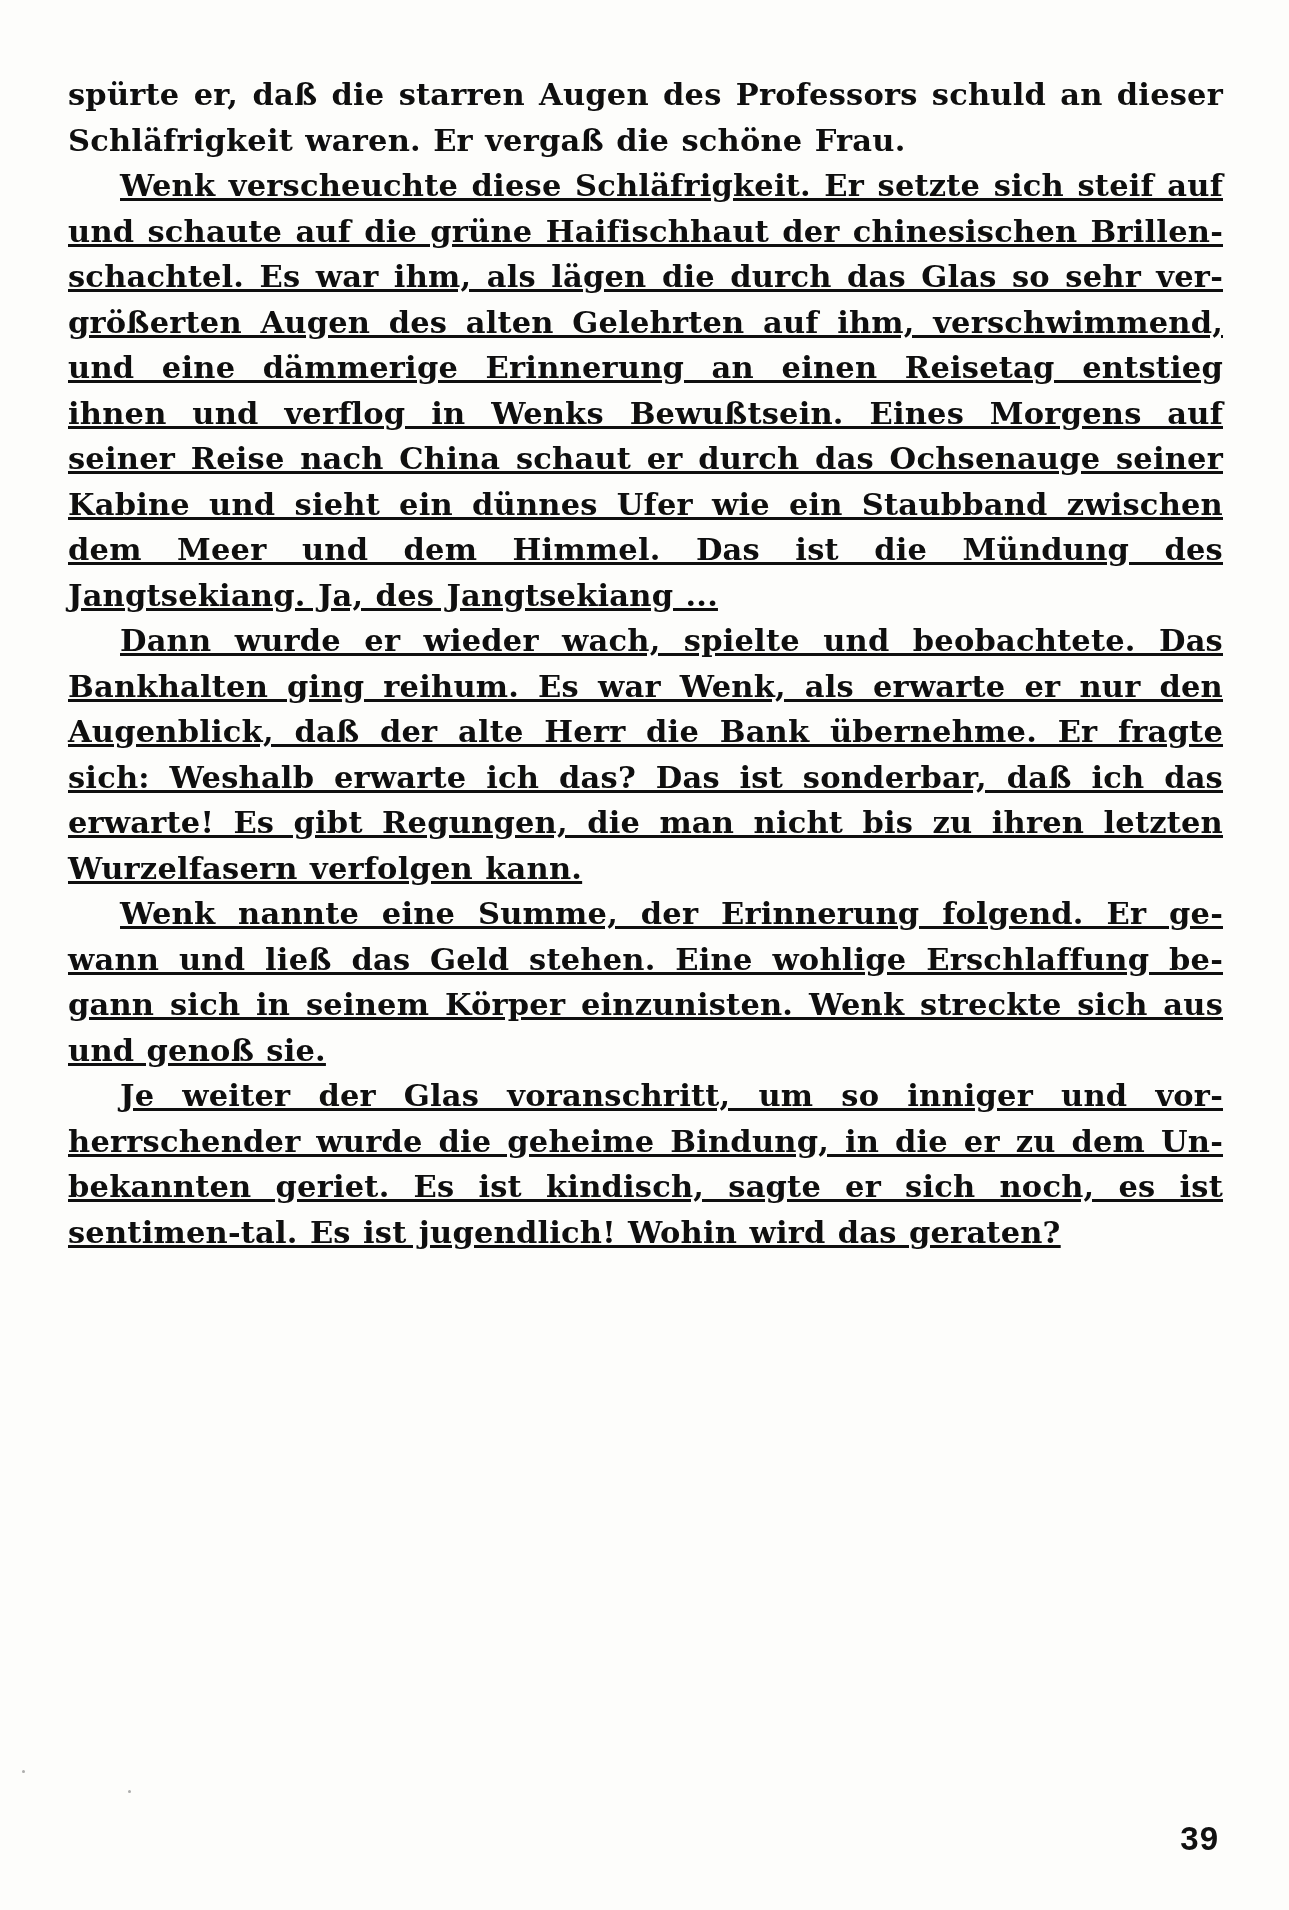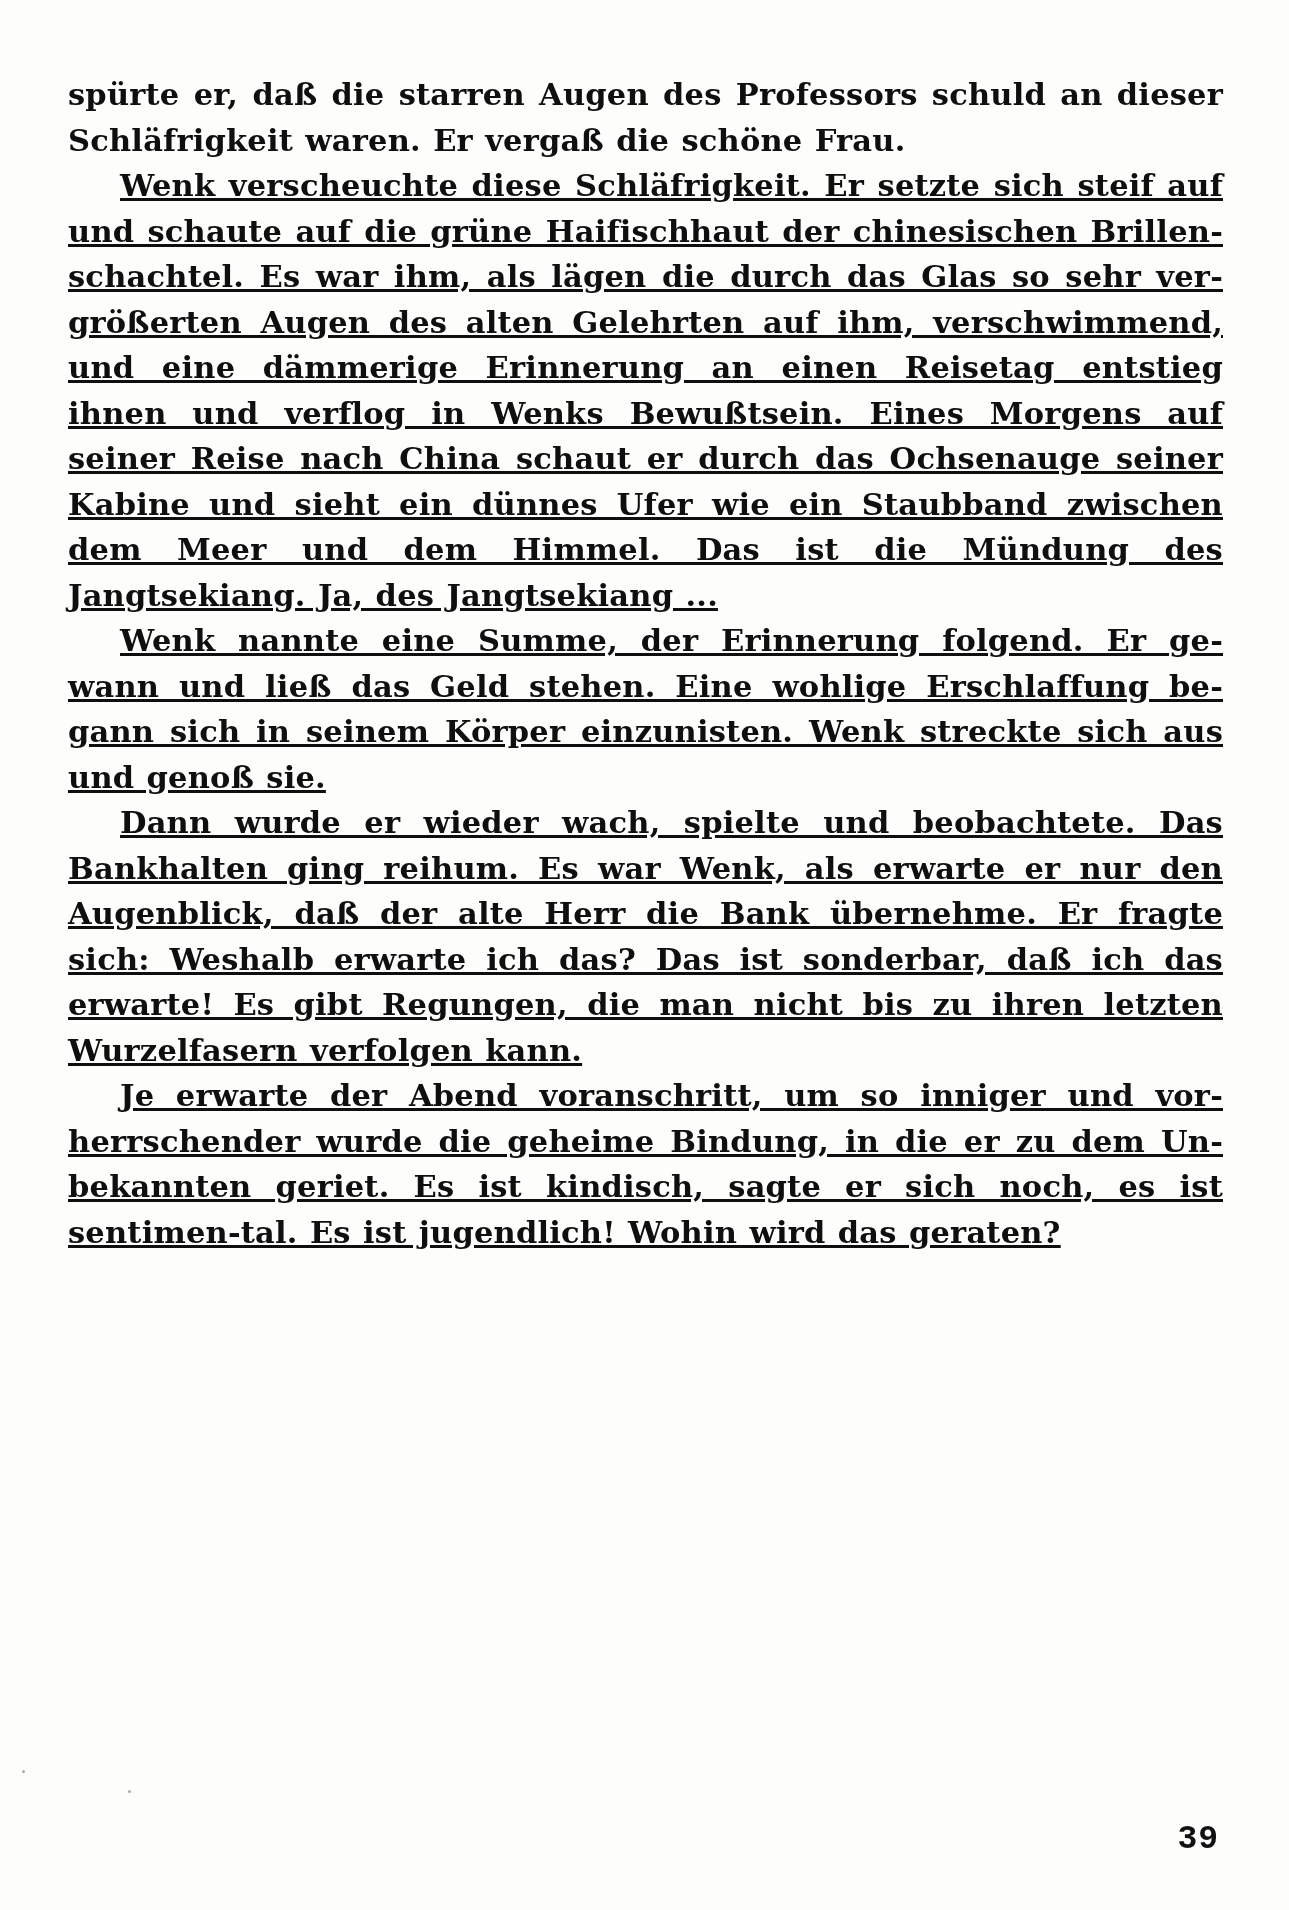--- a/index.html
+++ b/index.html
@@ -49,21 +49,21 @@
     text-align: justify;
   }
   
   .textblock {
     filter: contrast(1.05);
   }
   .pagenumber {
     position: absolute;
     right: 70px;
     bottom: 52px;
-    font-family: Liberation Mono, monospace;
+    font-family: Liberation Sans, sans-serif;
     font-weight: 700;
     font-size: 33px;
     color: #111111;
     letter-spacing: 1px;
     text-align: center;
   }
   .speck {
     position: absolute;
     width: 3px;
     height: 3px;
@@ -73,22 +73,22 @@
   }
 </style>
 </head>
 <body>
 
 <div class="page">
 
   <div class="textblock">
     <p class="para">spürte er, daß die starren Augen des Professors schuld an dieser Schläfrigkeit waren.  Er vergaß die schöne Frau.</p>
     <p class="para indent">Wenk verscheuchte diese Schläfrigkeit.  Er setzte sich steif auf und schaute auf die grüne Haifischhaut der chinesischen Brillen‐schachtel.  Es war ihm, als lägen die durch das Glas so sehr ver‐größerten Augen des alten Gelehrten auf ihm, verschwimmend, und eine dämmerige Erinnerung an einen Reisetag entstieg ihnen und verflog in Wenks Bewußtsein.  Eines Morgens auf seiner Reise nach China schaut er durch das Ochsenauge seiner Kabine und sieht ein dünnes Ufer wie ein Staubband zwischen dem Meer und dem Himmel.  Das ist die Mündung des Jangtsekiang.  Ja, des Jangtsekiang ...</p>
+    <p class="para indent">Dann wurde er wieder wach, spielte und beobachtete.  Das Bankhalten ging reihum.  Es war Wenk, als erwarte er nur den Augenblick, daß der alte Herr die Bank übernehme.  Er fragte sich: Weshalb erwarte ich das?  Das ist sonderbar, daß ich das erwarte!  Es gibt Regungen, die man nicht bis zu ihren letzten Wurzelfasern verfolgen kann.</p>
     <p class="para indent">Wenk nannte eine Summe, der Erinnerung folgend.  Er ge‐wann und ließ das Geld stehen.  Eine wohlige Erschlaffung be‐gann sich in seinem Körper einzunisten.  Wenk streckte sich aus und genoß sie.</p>
-    <p class="para indent">Dann wurde er wieder wach, spielte und beobachtete.  Das Bankhalten ging reihum.  Es war Wenk, als erwarte er nur den Augenblick, daß der alte Herr die Bank übernehme.  Er fragte sich: Weshalb erwarte ich das?  Das ist sonderbar, daß ich das erwarte!  Es gibt Regungen, die man nicht bis zu ihren letzten Wurzelfasern verfolgen kann.</p>
-    <p class="para indent">Je erwarte der Abend voranschritt, um so inniger und vor‐herrschender wurde die geheime Bindung, in die er zu dem Un‐bekannten geriet.  Es ist kindisch, sagte er sich noch, es ist sentimen‐tal.  Es ist jugendlich!  Wohin wird das geraten?</p>
+    <p class="para indent">Je weiter der Glas voranschritt, um so inniger und vor‐herrschender wurde die geheime Bindung, in die er zu dem Un‐bekannten geriet.  Es ist kindisch, sagte er sich noch, es ist sentimen‐tal.  Es ist jugendlich!  Wohin wird das geraten?</p>
   </div>
 
   <div class="speck" style="left:22px; top:1770px;"></div>
   <div class="speck" style="left:128px; top:1790px;"></div>
 
   <div class="pagenumber">39</div>
 </div>
 
 </body></html>

